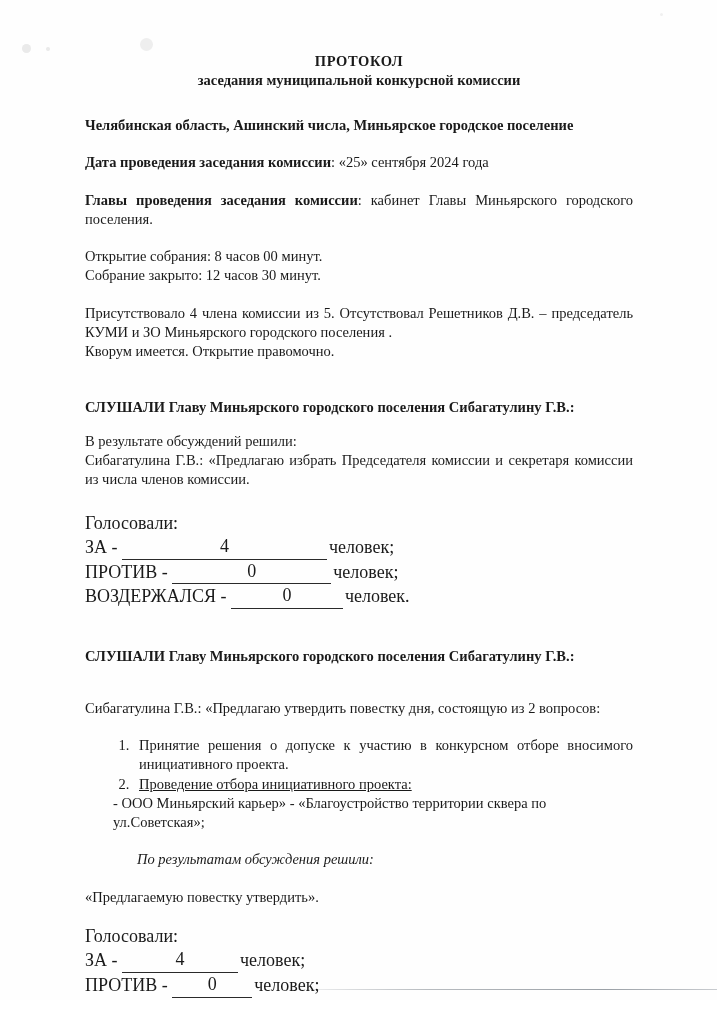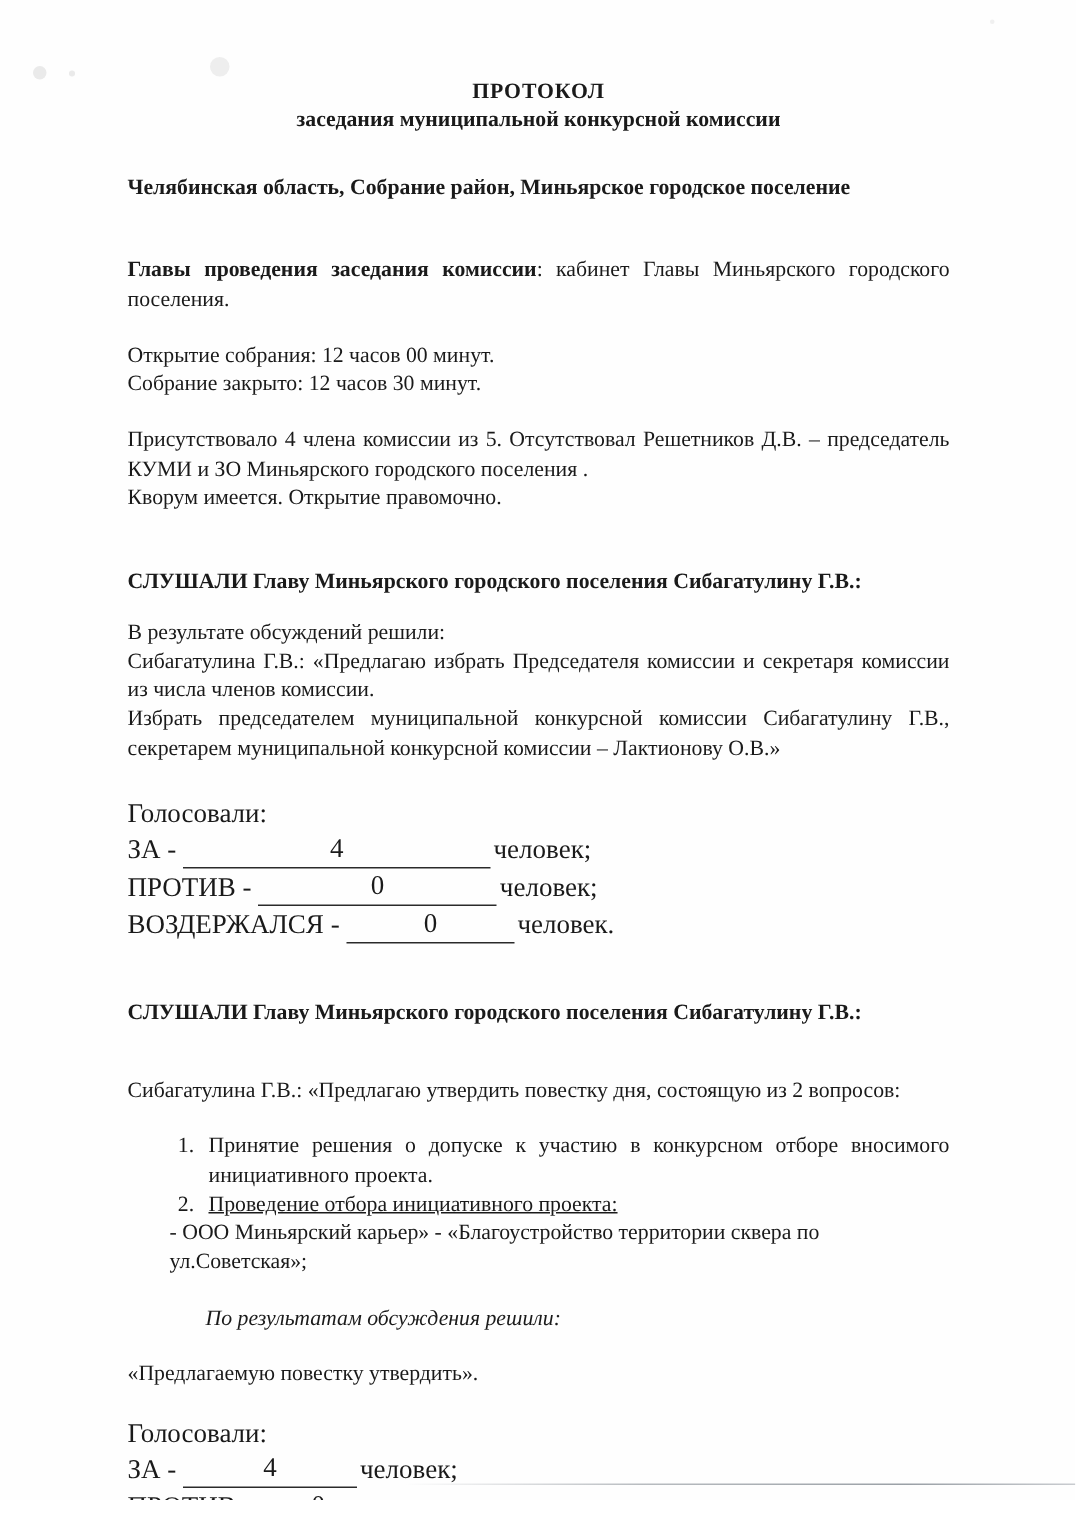--- a/index.html
+++ b/index.html
@@ -130,45 +130,45 @@
 
   <div class="content">
 
     <div class="title-block">
       <div class="doc-title">ПРОТОКОЛ</div>
       <div class="doc-subtitle">заседания муниципальной конкурсной комиссии</div>
     </div>
 
     <div class="sp-26"></div>
 
-    <p class="para left b">Челябинская область, Собрание район, Миньярское городское поселение</p>
-
-    <div class="sp-18"></div>
-
+    <p class="para left b">Челябинская область, Ашинский числа, Миньярское городское поселение</p>
+
+    <div class="sp-18"></div>
+
+    <p class="para left"><span class="b">Дата проведения заседания комиссии</span><span>: «25» сентября 2024 года</span></p>
 
     <div class="sp-18"></div>
 
     <p class="para"><span class="b">Главы проведения заседания комиссии</span><span>: кабинет Главы Миньярского городского поселения.</span></p>
 
     <div class="sp-18"></div>
 
-    <p class="para left">Открытие собрания: 12 часов 00 минут.</p>
+    <p class="para left">Открытие собрания: 8 часов 00 минут.</p>
     <p class="para left">Собрание закрыто: 12 часов 30 минут.</p>
 
     <div class="sp-18"></div>
 
     <p class="para">Присутствовало 4 члена комиссии из 5. Отсутствовал Решетников Д.В. – председатель КУМИ и ЗО Миньярского городского поселения .</p>
     <p class="para left">Кворум имеется. Открытие правомочно.</p>
 
     <div class="sp-22"></div>
 
     <p class="heading">СЛУШАЛИ Главу Миньярского городского поселения Сибагатулину Г.В.:</p>
     <p class="para left">В результате обсуждений решили:</p>
     <p class="para">Сибагатулина Г.В.: «Предлагаю избрать Председателя комиссии и секретаря комиссии из числа членов комиссии.</p>
-    <p class="para">Избрать председателем муниципальной конкурсной комиссии Сибагатулину Г.В., секретарем муниципальной конкурсной комиссии – Лактионову О.В.»</p>
 
     <div class="sp-22"></div>
 
     <div class="vote-block">
       <div>Голосовали:</div>
       <div class="vote-row">
         <span class="vote-label">ЗА - </span>
         <span class="vote-fill" style="width:205px;">4</span>
         <span class="vote-suffix">человек;</span>
       </div>

